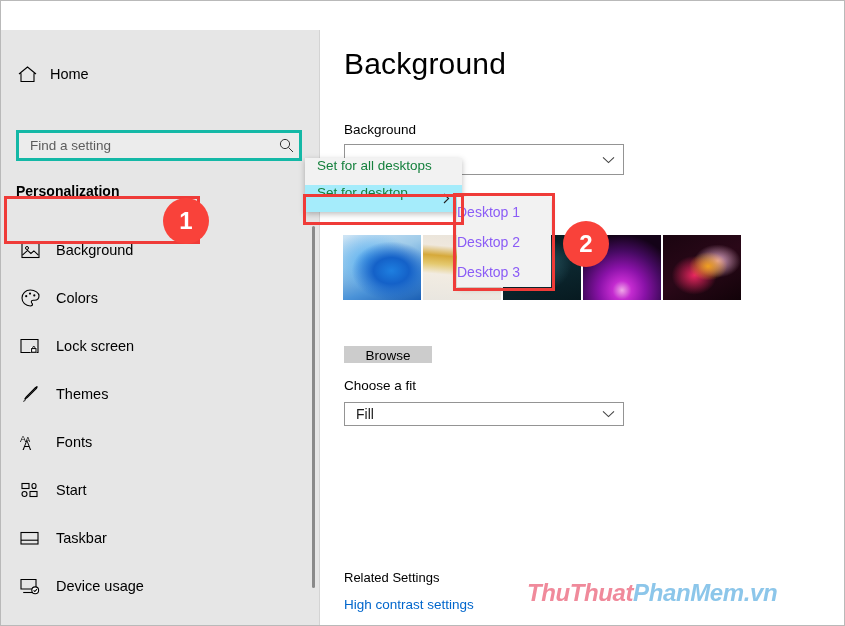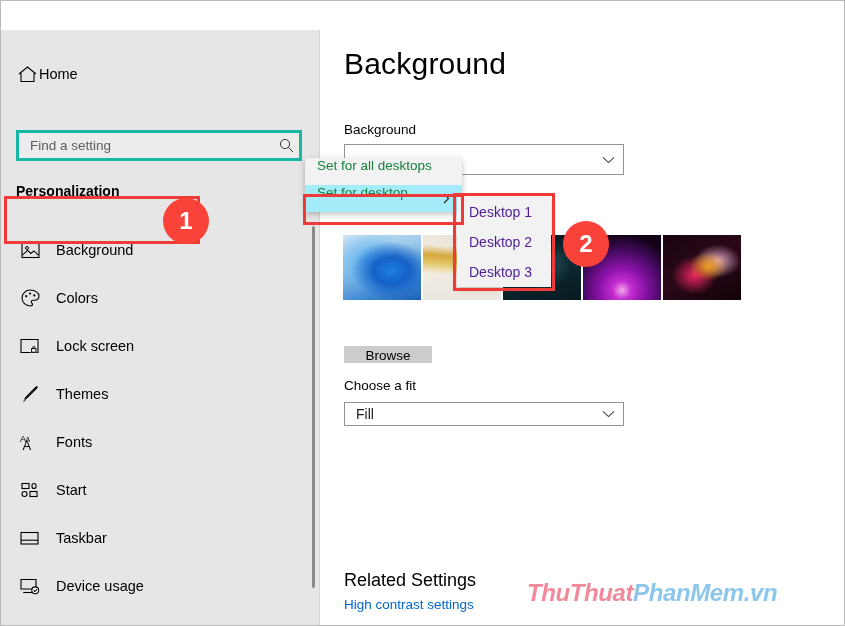--- a/index.html
+++ b/index.html
@@ -23,21 +23,21 @@
   .max-glyph{width:10px;height:10px;border:1px solid #000;}
   .close-glyph{position:relative;width:11px;height:11px;}
   .close-glyph:before,.close-glyph:after{content:"";position:absolute;left:0;top:5px;width:13px;height:1px;background:#000;}
   .close-glyph:before{transform:rotate(45deg);}
   .close-glyph:after{transform:rotate(-45deg);}
 
   
   .sidebar{position:absolute;left:0;top:30px;width:320px;height:596px;background:#e6e6e6;}
   .home-row{position:absolute;left:0;top:26px;width:300px;height:36px;display:flex;align-items:center;cursor:pointer;}
   .home-row .ico{width:22px;margin-left:16px;display:flex;align-items:center;justify-content:center;}
-  .home-row .lbl{margin-left:1px;font-size:14.5px;color:#000;}
+  .home-row .lbl{margin-left:12px;font-size:14.5px;color:#000;}
   .search-box{position:absolute;left:16px;top:100px;width:286px;height:31px;background:#ececec;border:3px solid #14b8a6;box-sizing:border-box;display:flex;align-items:center;cursor:text;}
   .search-box input{flex:1;border:0;outline:0;background:transparent;font-family:"Liberation Sans",sans-serif;font-size:13.5px;color:#4a4a4a;padding-left:11px;}
   .search-box input::placeholder{color:#5c5c5c;}
   .search-ico{width:26px;display:flex;align-items:center;justify-content:center;}
   .sec-title{position:absolute;left:16px;top:153px;font-size:14px;font-weight:bold;color:#000;}
 
   .nav{position:absolute;left:0;top:196px;width:320px;}
   .nav-item{position:relative;height:48px;display:flex;align-items:center;cursor:pointer;}
   .nav-item .ico{width:24px;margin-left:18px;display:flex;align-items:center;justify-content:center;}
   .nav-item .lbl{margin-left:14px;font-size:14.5px;color:#000;}
@@ -72,32 +72,32 @@
       radial-gradient(circle at 50% 85%, #f0a8e8 0%, #c42bd0 14%, #8a12a8 34%, #460a62 58%, #140318 82%),
       #120216;}
   .t5{background:
       radial-gradient(ellipse at 58% 48%, #f0a020 0%, rgba(240,160,32,0) 30%),
       radial-gradient(ellipse at 40% 62%, #e8265f 0%, rgba(232,38,95,0) 34%),
       radial-gradient(ellipse at 70% 40%, #e0a8c8 0%, rgba(224,168,200,0) 30%),
       linear-gradient(150deg,#1a0510 0%,#2a0818 50%,#120309 100%);}
 
   .browse-btn{position:absolute;left:24px;top:316px;width:88px;height:17px;background:#cccccc;border:1px solid #cccccc;box-sizing:border-box;font-family:"Liberation Sans",sans-serif;font-size:13.5px;color:#000;cursor:pointer;}
 
-  .related-title{position:absolute;left:24px;top:540px;font-size:18px;color:#000;}
+  .related-title{position:absolute;left:24px;top:540px;font-size:13px;color:#000;}
   .related-link{position:absolute;left:24px;top:567px;font-size:13.5px;color:#0066cc;text-decoration:none;cursor:pointer;}
 
   
   .ctx{position:absolute;left:305px;top:158px;width:157px;background:#f2f2f2;box-shadow:0 2px 6px rgba(0,0,0,.26);z-index:40;}
   .ctx-item{height:27px;display:flex;padding-left:12px;font-size:13.5px;color:#15803d;cursor:pointer;position:relative;}
   .ctx-item.highlight{background:#a5ecfb;}
   .ctx-item .arrow{position:absolute;right:12px;top:0;height:27px;display:flex;align-items:center;}
   .ctx-hl-box{position:absolute;left:303px;top:194px;width:161px;height:31px;border:3px solid #ef3b38;box-sizing:border-box;z-index:42;pointer-events:none;}
 
   .submenu{position:absolute;left:457px;top:197px;width:94px;height:90px;background:#f2f2f2;box-shadow:0 2px 6px rgba(0,0,0,.22);z-index:41;}
-  .sub-item{height:30px;display:flex;align-items:center;padding-left:12px;font-size:14px;color:#4c1d95;cursor:pointer;}
+  .sub-item{height:30px;display:flex;align-items:center;font-size:14px;color:#8b5cf6;cursor:pointer;}
   .sub-hl-box{position:absolute;left:453px;top:193px;width:102px;height:98px;border:3px solid #ef3b38;box-sizing:border-box;z-index:43;pointer-events:none;}
 
   
   .anno-box{position:absolute;border:3px solid #ef3b38;box-sizing:border-box;z-index:30;pointer-events:none;}
   #anno-box-1{left:4px;top:196px;width:196px;height:48px;}
   .badge{position:absolute;width:46px;height:46px;border-radius:50%;background:#f9423a;color:#fff;
     display:flex;align-items:center;justify-content:center;font-size:24px;font-weight:bold;z-index:50;}
   #badge-1{left:163px;top:198px;}
   #badge-2{left:563px;top:221px;}
 

